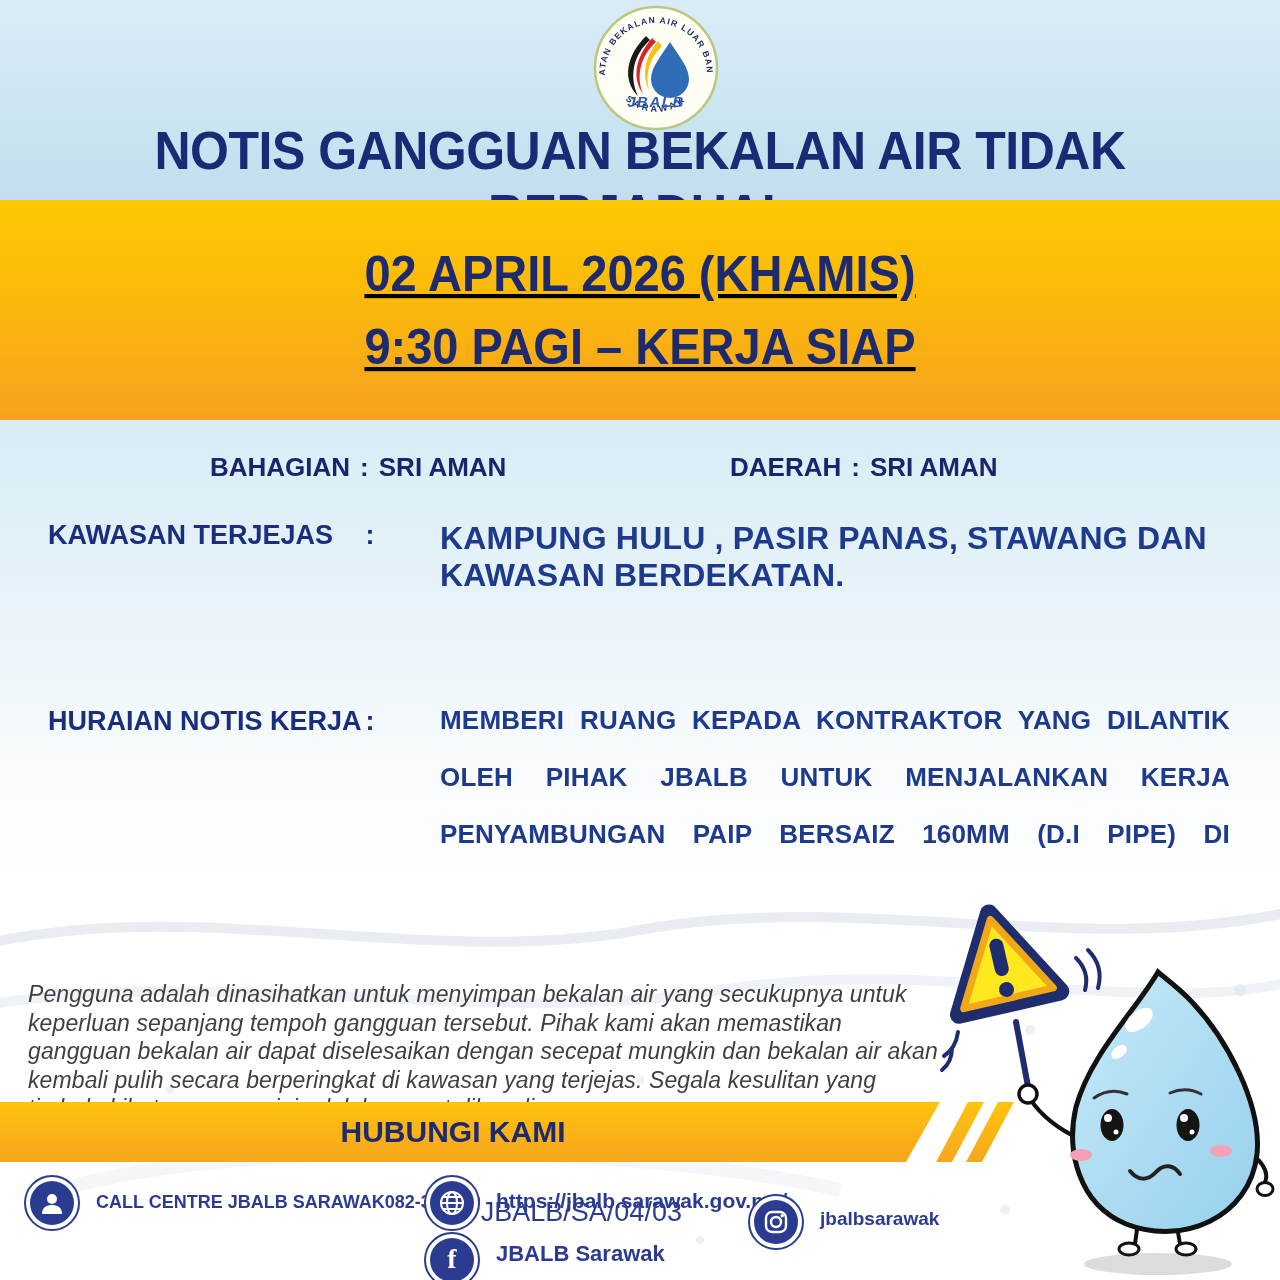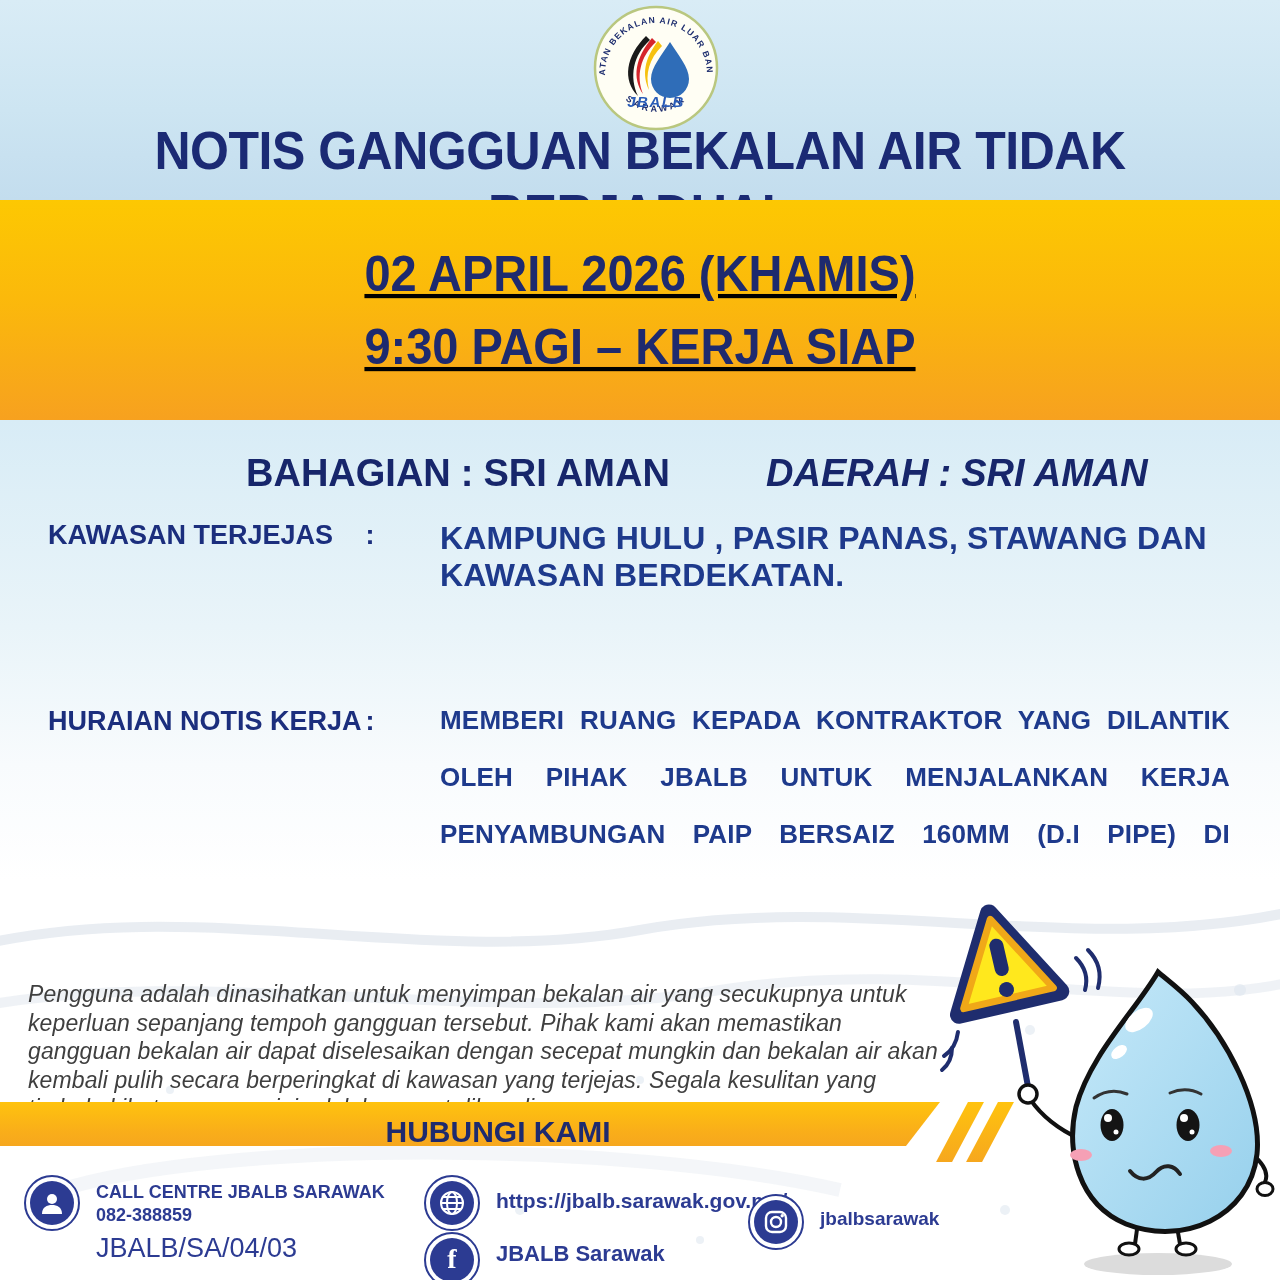--- a/index.html
+++ b/index.html
@@ -18,57 +18,57 @@
   
   .sec-banner { position:absolute; left:0; top:200px; width:1280px; height:220px;
                 background:linear-gradient(180deg,#fdc802 0%,#fbb90b 45%,#f7a11f 100%);
                 display:flex; flex-direction:column; justify-content:center; align-items:center; gap:18px;text-decoration:underline; }
   .banner-line { color:#1e2a6e; font-weight:bold; font-size:47px; letter-spacing:0; transform:scaleY(1.05); }
 
   
   .sec-mid { position:absolute; left:0; top:420px; width:1280px; height:460px;
              background:linear-gradient(180deg,#d8ecf6 0%,#e9f4f9 45%,#f8fbfd 75%,#ffffff 100%); }
   .region-row { position:relative; height:46px; margin-top:32px; }
-  .region-item { position:absolute; font-size:38px; font-weight:bold; color:#17266b; white-space:nowrap;margin-left:36px; }
+  .region-item { position:absolute; font-size:26px; font-weight:bold; color:#17266b; white-space:nowrap; }
   .region-item.bahagian { left:210px; }
-  .region-item.daerah { left:730px;font-style:italic; }
+  .region-item.daerah { left:730px; }
   .region-item .sep { margin:0 10px; }
 
   .detail-row { display:grid; grid-template-columns:272px 100px 1fr; padding:0 50px 0 48px; align-items:start; }
   .detail-row.kawasan { margin-top:22px; }
   .detail-row.huraian { margin-top:112px; }
   .detail-label { font-size:27px; font-weight:bold; color:#1b2e7d; white-space:nowrap; }
   .detail-sep { font-size:27px; font-weight:bold; color:#1b2e7d; text-align:center; }
   .detail-value { font-size:32px; font-weight:bold; color:#1e3a8c; padding-left:20px; letter-spacing:.2px; }
   .detail-row.huraian .detail-value { font-size:26px; line-height:57px; text-align:justify; margin-top:-14px; word-spacing:3px; }
 
   
   .sec-splash { position:absolute; left:0; top:880px; width:1280px; height:400px; background:#ffffff; }
   .splash-bg { position:absolute; left:0; top:0; width:1280px; height:400px; z-index:0; }
 
   .advisory { position:absolute; left:28px; top:100px; width:912px; z-index:1;
               font-size:23px; font-style:italic; color:#3f3f3f; line-height:28.5px; letter-spacing:.1px; }
 
-  .hubungi-banner { position:absolute; left:0; top:222px; width:940px; height:44px; z-index:1;
+  .hubungi-banner { position:absolute; left:0; top:222px; width:940px; height:60px; z-index:1;
                     background:linear-gradient(180deg,#ffc30e 0%,#f9ad1a 70%,#f6a71e 100%);
-                    clip-path:polygon(0 0, 940px 0, 906px 100%, 0 100%);padding-left:45px; }
+                    clip-path:polygon(0 0, 940px 0, 906px 100%, 0 100%); }
   .hubungi-banner .banner-label { display:block; width:906px; text-align:center; line-height:60px;
                                   font-size:30px; font-weight:bold; color:#1e2a6e; }
   .stripe { position:absolute; top:222px; width:16px; height:60px; z-index:1;
             background:linear-gradient(180deg,#ffc30e,#f6a71e); transform:skewX(-28deg); }
   .stripe.s1 { left:952px; }
   .stripe.s2 { left:982px; }
 
   .contact-group { position:absolute; display:flex; align-items:flex-start; gap:16px; z-index:1; }
   .icon-ring { width:56px; height:56px; border-radius:50%; border:2px solid #2c3b92; background:#ffffff;
                display:flex; align-items:center; justify-content:center; flex:0 0 auto; }
   .icon-core { width:44px; height:44px; border-radius:50%; background:#2c3b92;
                display:flex; align-items:center; justify-content:center; color:#ffffff; }
   .contact-call { left:24px; top:295px; }
-  .call-text { display:flex; flex-direction:column; margin-top:6px; }
+  .call-text { display:flex; flex-direction:row; margin-top:16px; }
   .call-line { font-size:18px; font-weight:bold; color:#2c3b92; line-height:23px; }
   .ref-no { font-size:27px; font-weight:normal; color:#2c3b92; margin-top:6px; }
   .contact-web { left:424px; top:295px; }
   .web-url { font-size:21px; font-weight:bold; color:#2c3b92; margin-top:14px; }
   .contact-fb { left:424px; top:352px; }
   .fb-name { font-size:22px; font-weight:bold; color:#2c3b92; margin-top:9px; }
   .contact-ig { left:748px; top:314px; }
   .ig-handle { font-size:19px; font-weight:bold; color:#2c3b92; margin-top:14px; }
   .fb-glyph { font-size:28px; font-weight:bold; color:#ffffff; font-family:"Liberation Serif", serif; margin-top:-2px; }
 

